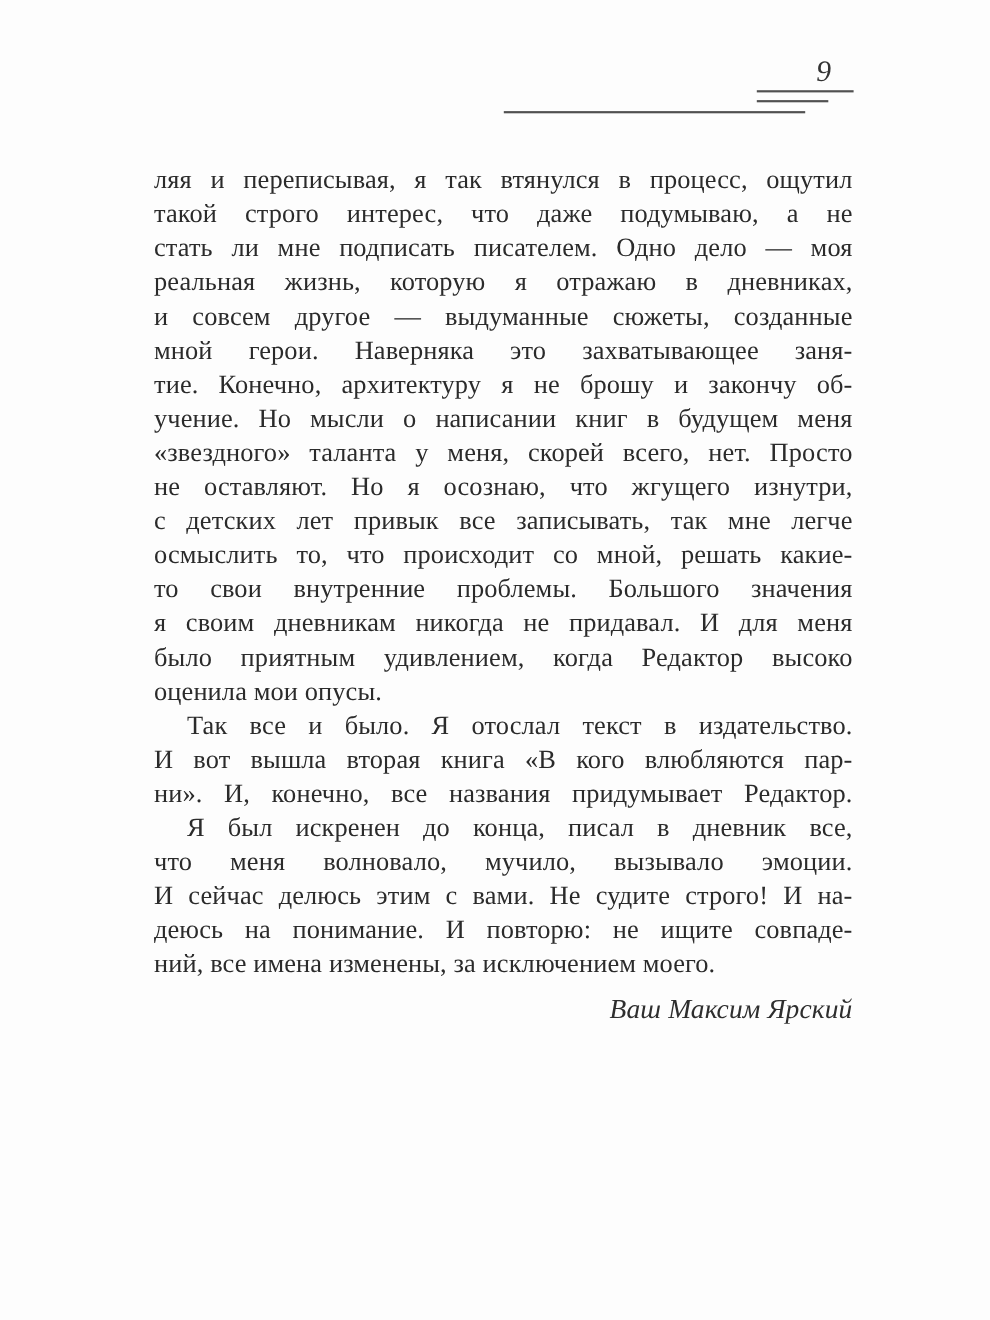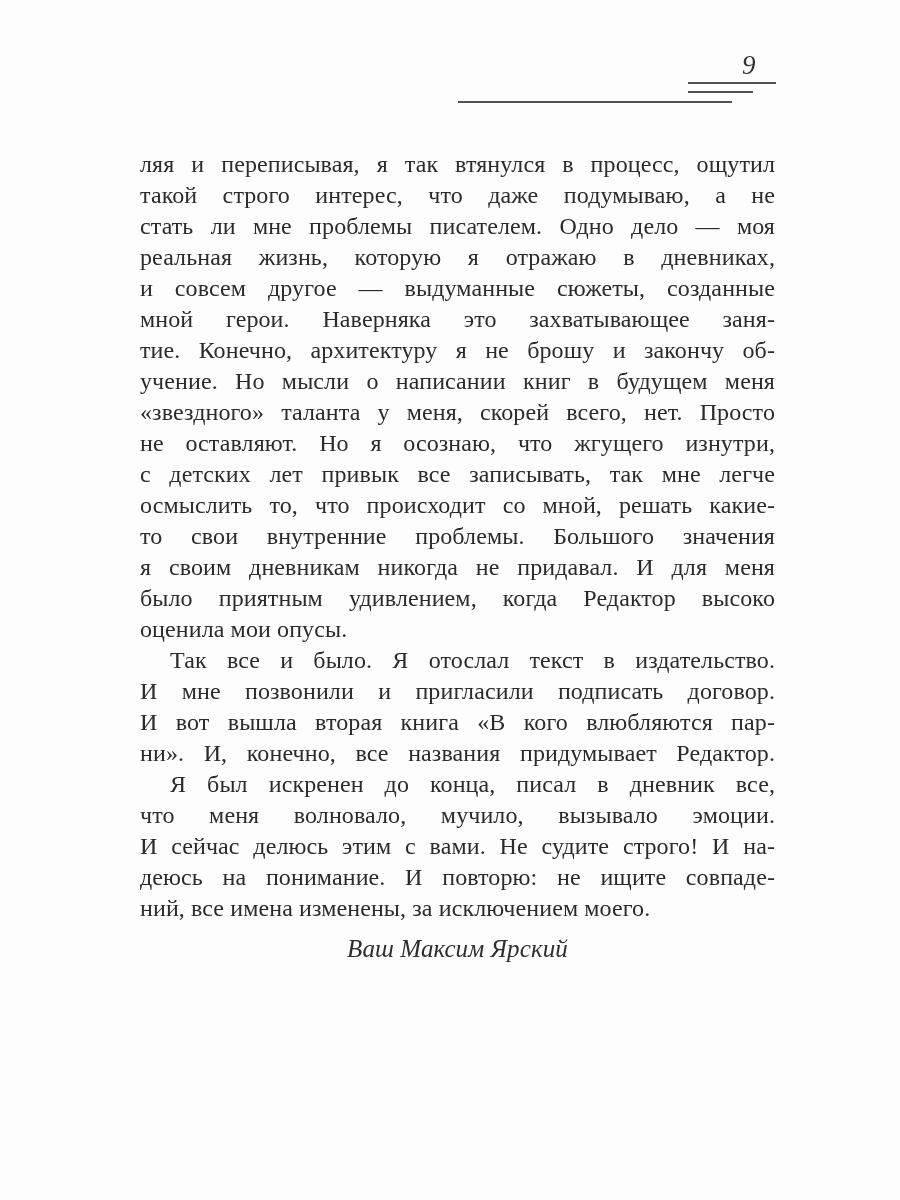--- a/index.html
+++ b/index.html
@@ -50,57 +50,56 @@
   }
   .line.justify {
     text-align: justify;
     text-align-last: justify;
   }
   .line.indent {
     text-indent: 30px;
   }
   .signature {
     margin-top: 9px;
-    text-align: center;
+    text-align: right;
     font-style: italic;
     font-size: 25px;
     color: #2e2e2e;
   }
 </style>
 </head>
 <body>
 
 <div class="page">
 
   <span class="page-number">9</span>
 
   <div class="rule rule-top"></div>
   <div class="rule rule-middle"></div>
   <div class="rule rule-long"></div>
 
   <main class="textblock">
 
     <div class="line justify">ляя и переписывая, я так втянулся в процесс, ощутил</div>
       <div class="line justify">такой строго интерес, что даже подумываю, а не</div>
-      <div class="line justify">стать ли мне проблемы писателем. Одно дело — моя</div>
+      <div class="line justify">стать ли мне подписать писателем. Одно дело — моя</div>
       <div class="line justify">реальная жизнь, которую я отражаю в дневниках,</div>
       <div class="line justify">и совсем другое — выдуманные сюжеты, созданные</div>
       <div class="line justify">мной герои. Наверняка это захватывающее заня-</div>
       <div class="line justify">тие. Конечно, архитектуру я не брошу и закончу об-</div>
       <div class="line justify">учение. Но мысли о написании книг в будущем меня</div>
       <div class="line justify">«звездного» таланта у меня, скорей всего, нет. Просто</div>
       <div class="line justify">не оставляют. Но я осознаю, что жгущего изнутри,</div>
       <div class="line justify">с детских лет привык все записывать, так мне легче</div>
       <div class="line justify">осмыслить то, что происходит со мной, решать какие-</div>
       <div class="line justify">то свои внутренние проблемы. Большого значения</div>
       <div class="line justify">я своим дневникам никогда не придавал. И для меня</div>
       <div class="line justify">было приятным удивлением, когда Редактор высоко</div>
       <div class="line">оценила мои опусы.</div>
       <div class="line justify indent">Так все и было. Я отослал текст в издательство.</div>
-      <div class="line justify">И мне позвонили и пригласили подписать договор.</div>
       <div class="line justify">И вот вышла вторая книга «В кого влюбляются пар-</div>
       <div class="line justify">ни». И, конечно, все названия придумывает Редактор.</div>
       <div class="line justify indent">Я был искренен до конца, писал в дневник все,</div>
       <div class="line justify">что меня волновало, мучило, вызывало эмоции.</div>
       <div class="line justify">И сейчас делюсь этим с вами. Не судите строго! И на-</div>
       <div class="line justify">деюсь на понимание. И повторю: не ищите совпаде-</div>
       <div class="line">ний, все имена изменены, за исключением моего.</div>
       <div class="signature">Ваш Максим Ярский</div>
   </main>
 

